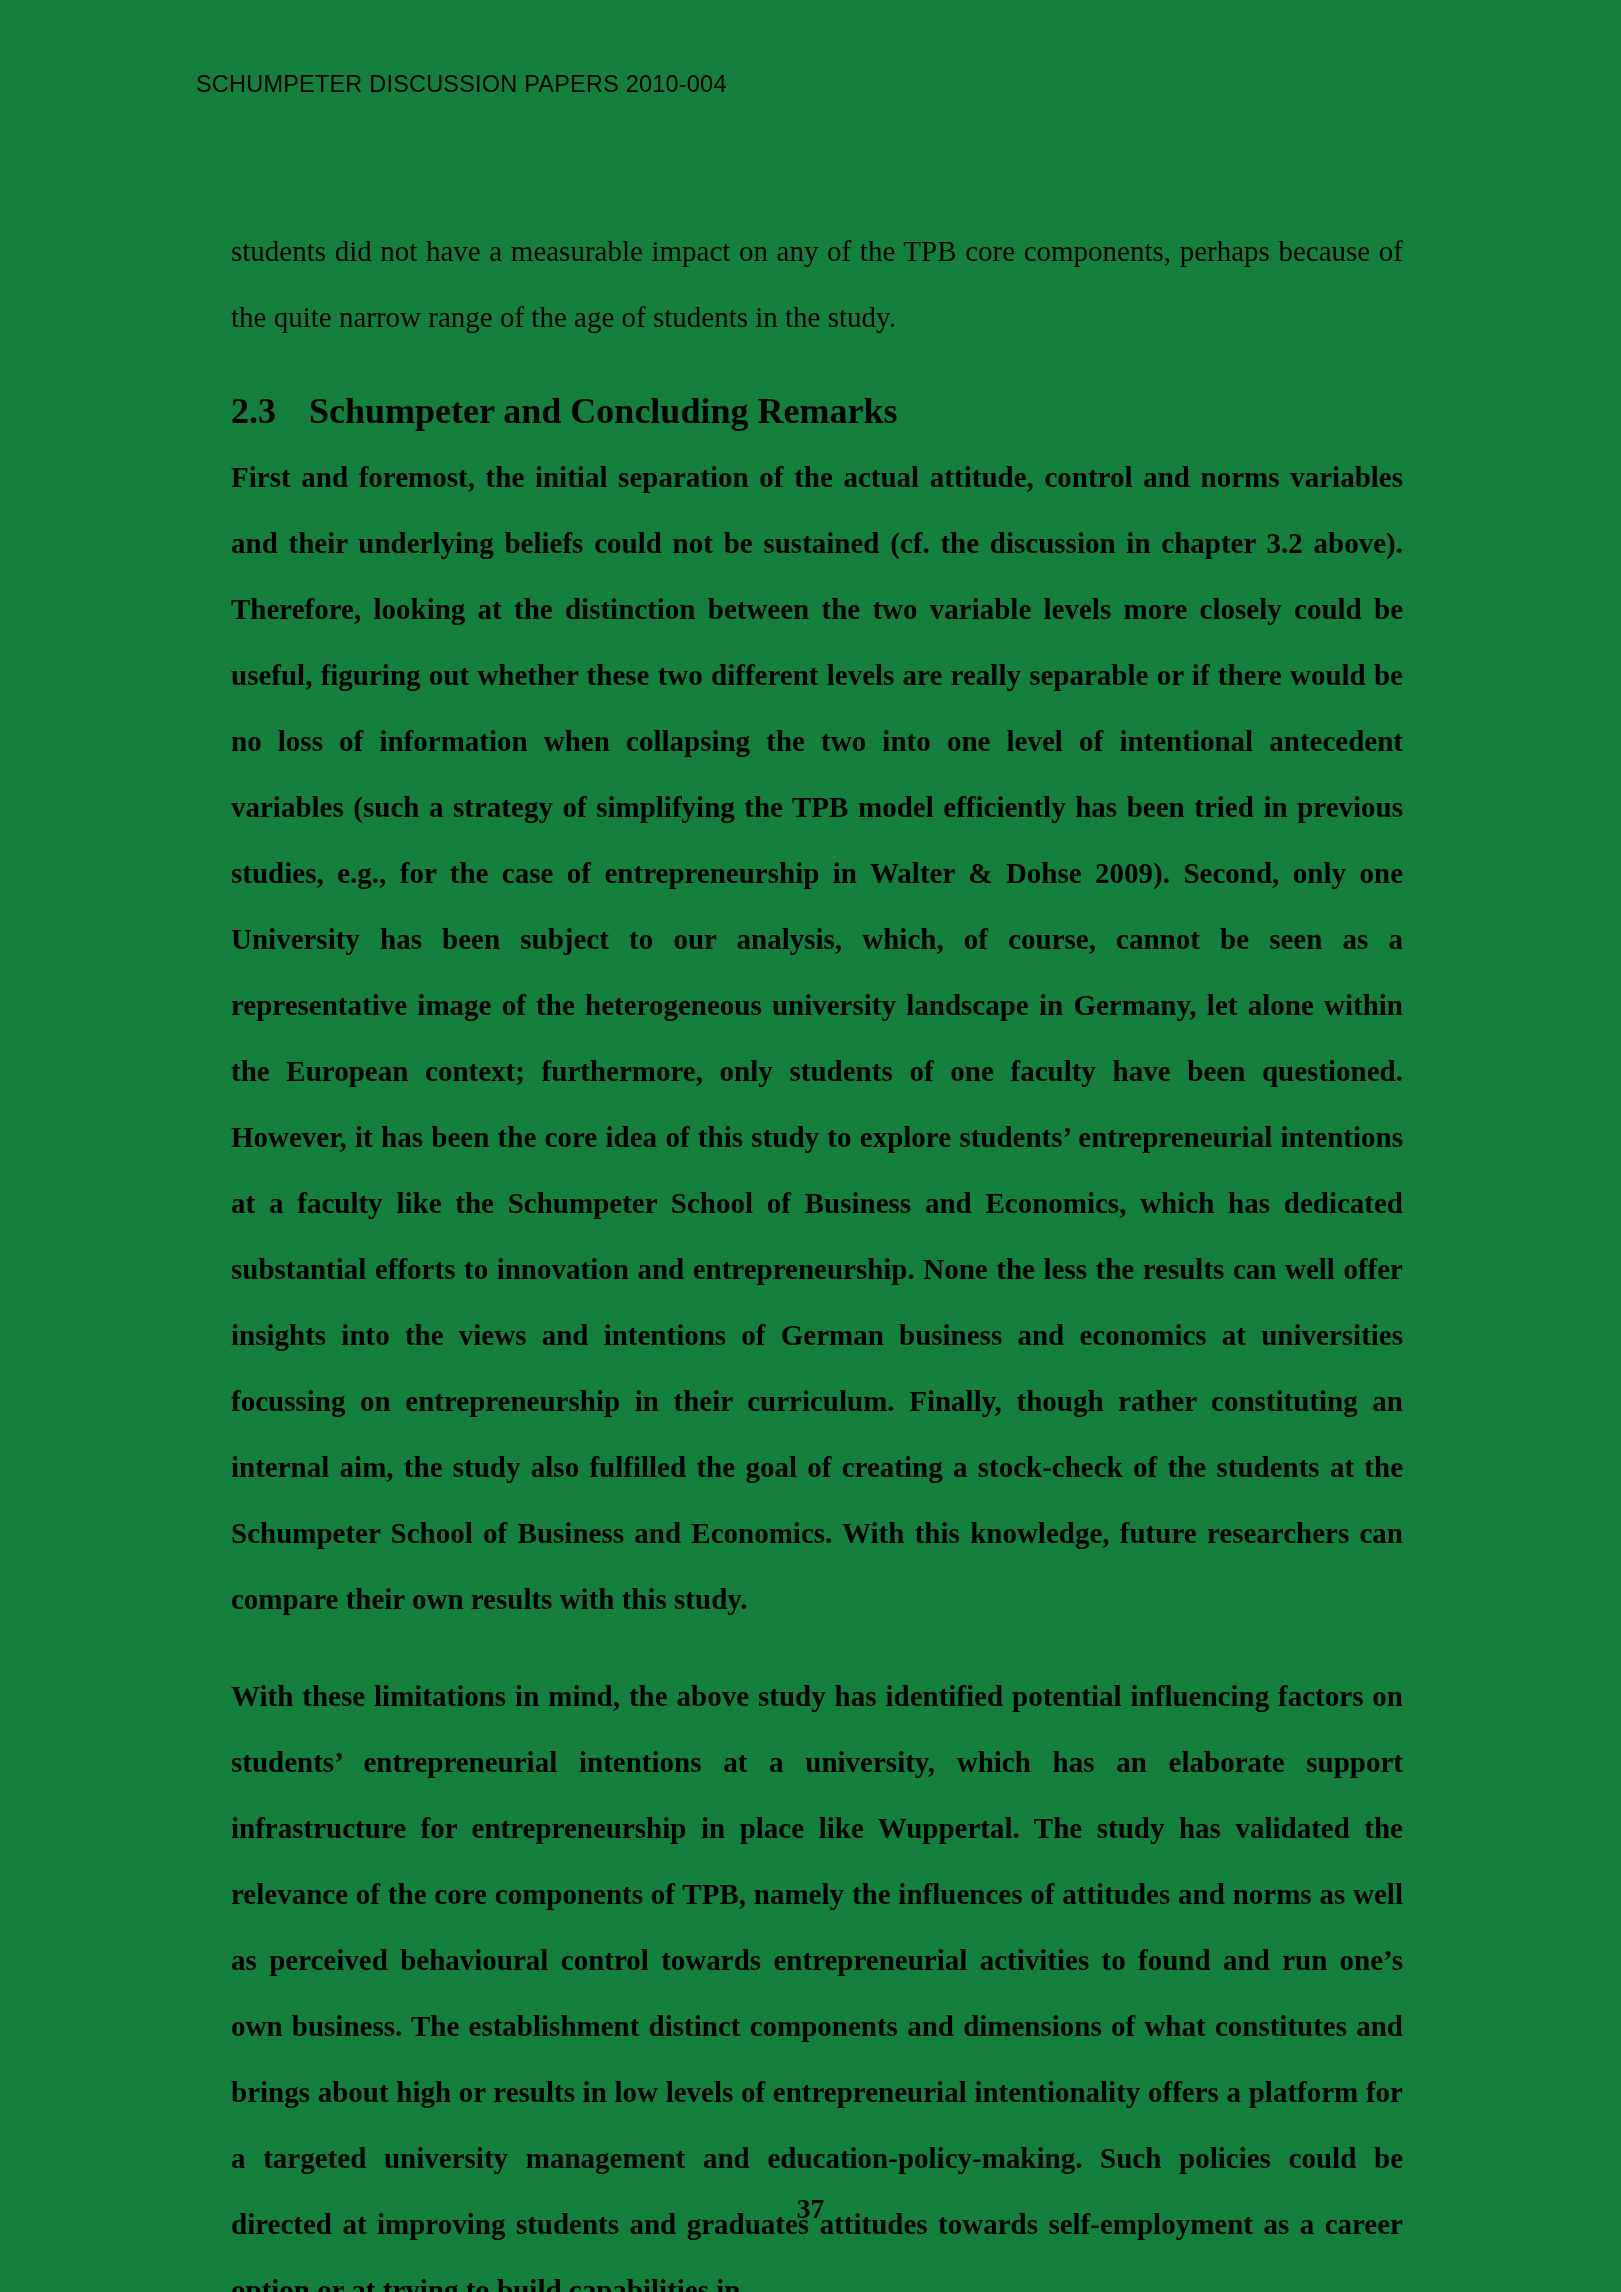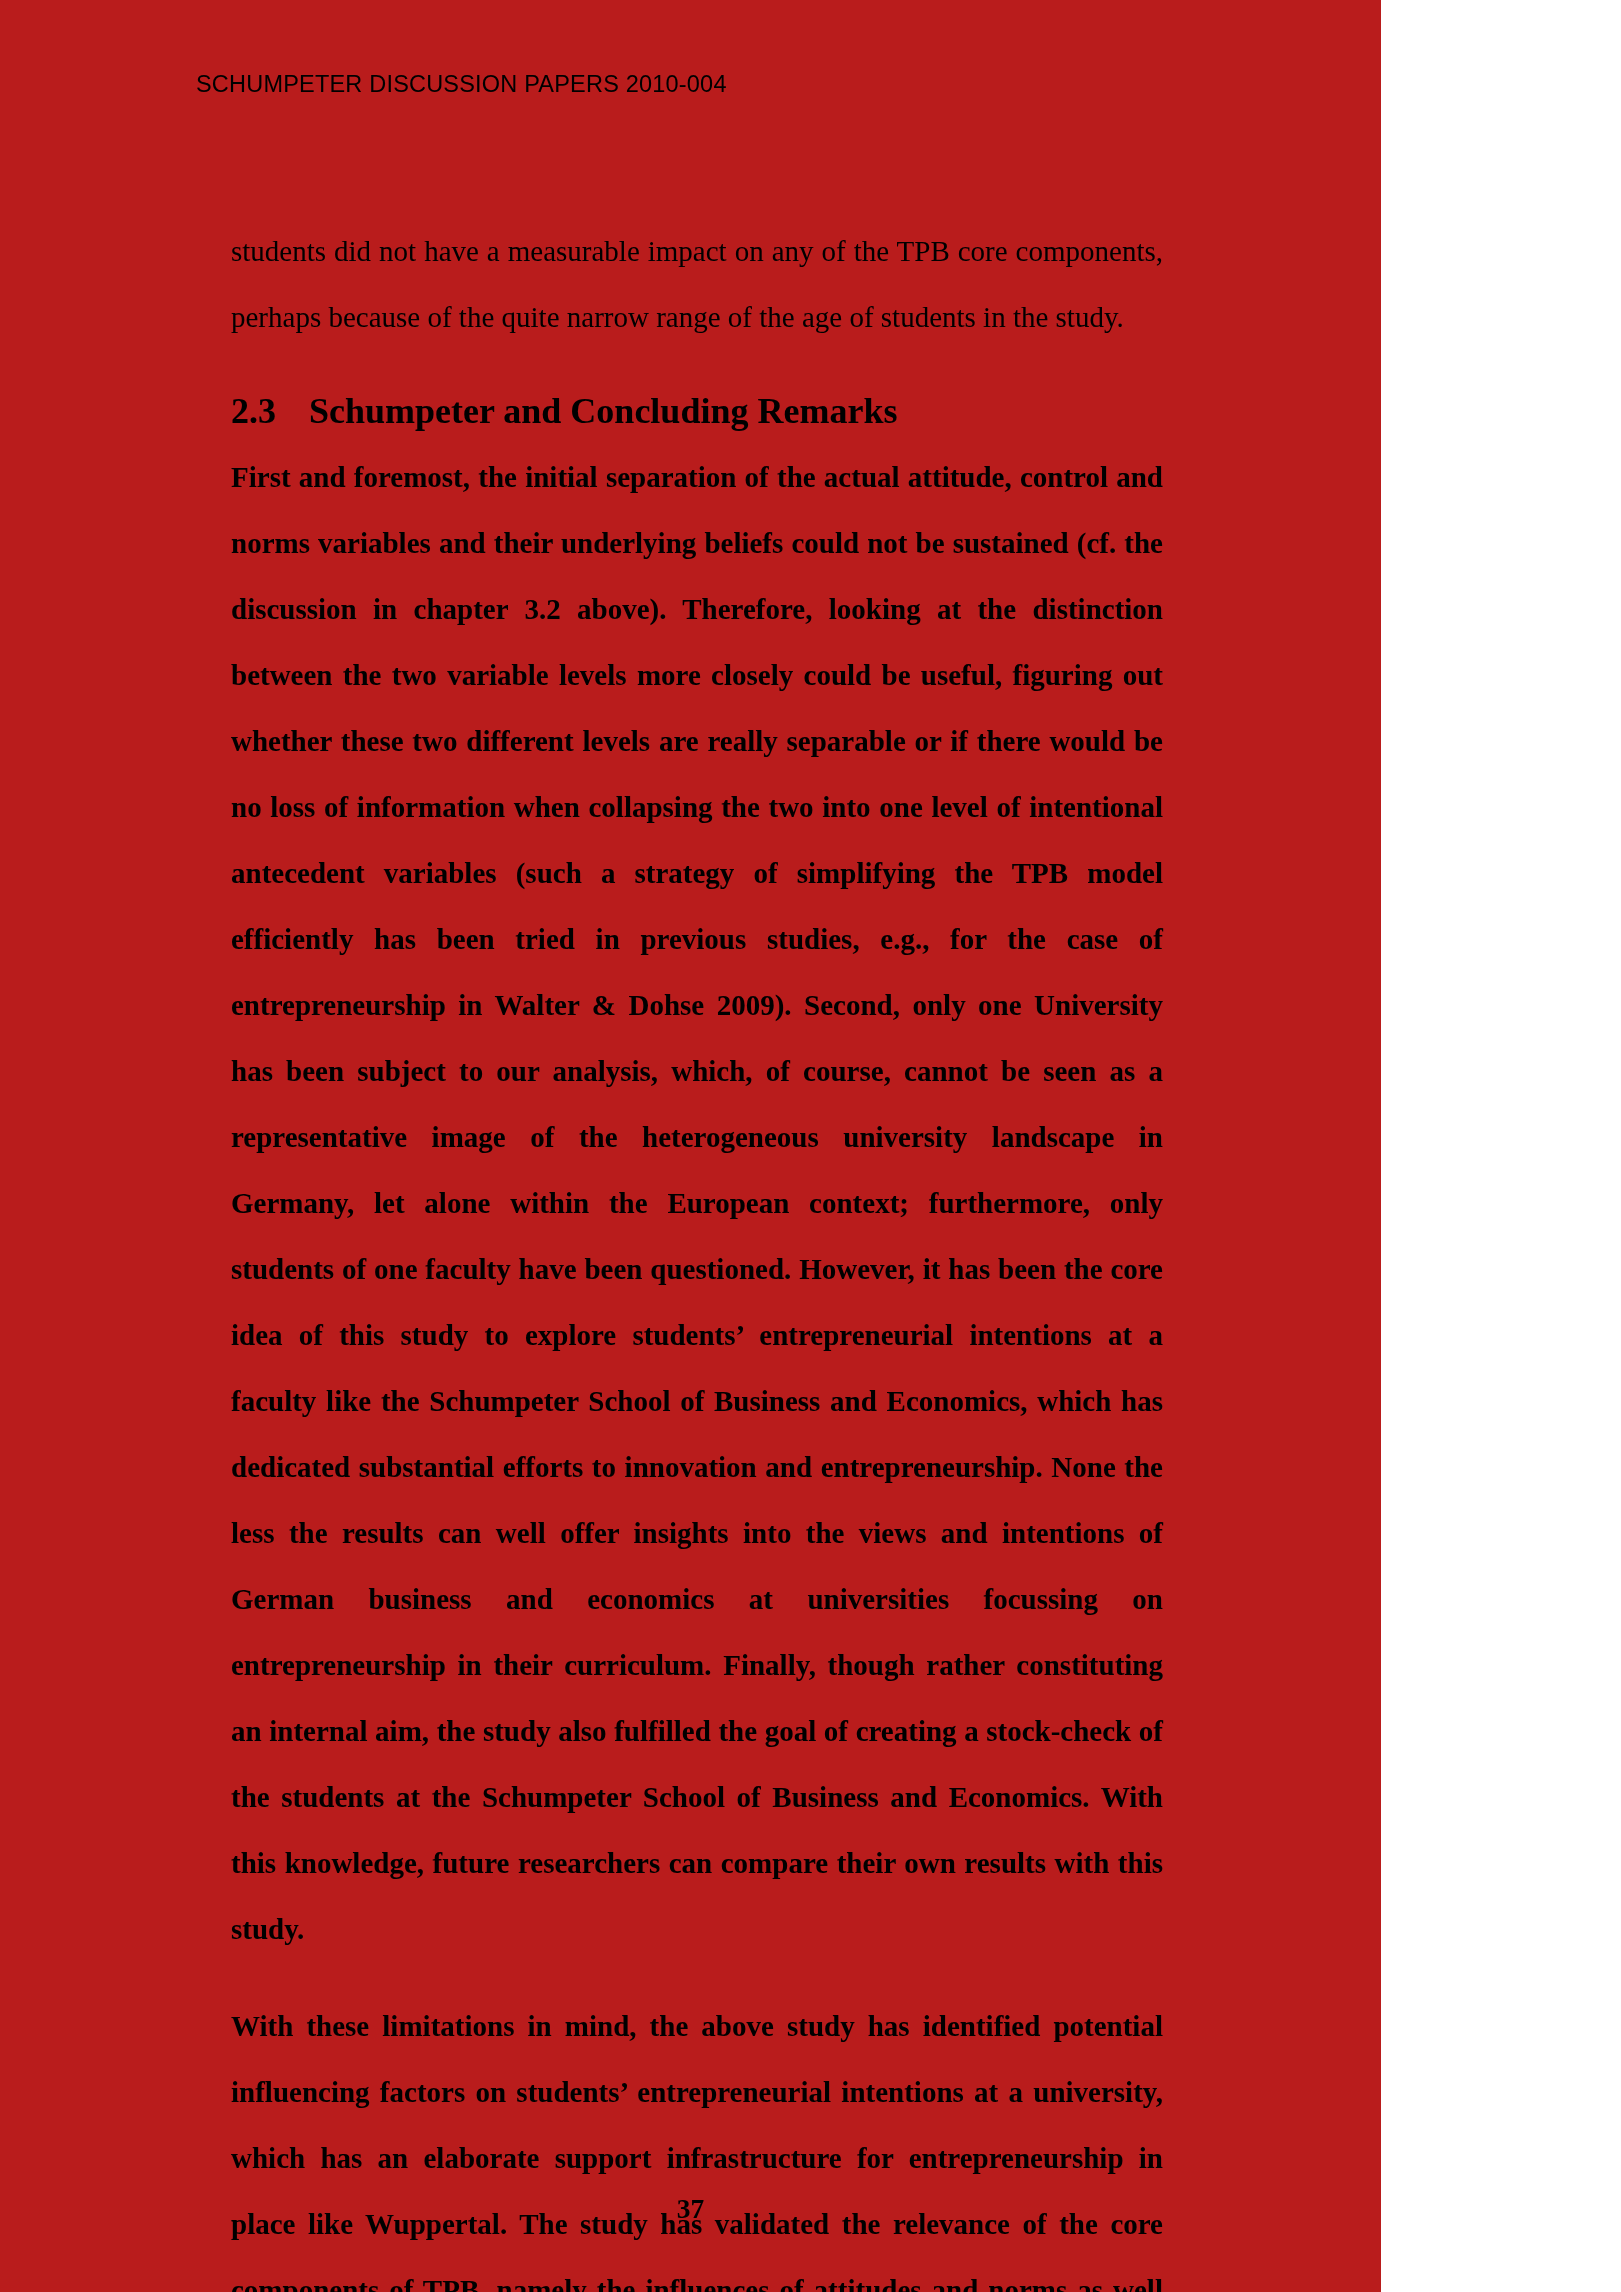--- a/index.html
+++ b/index.html
@@ -2,23 +2,23 @@
 <html><head>
 <meta charset="utf-8">
 <style>
   html, body {
     margin: 0;
     padding: 0;
     background: #ffffff;
   }
   .page {
     position: relative;
-    width: 1381px;
+    width: 1621px;
     height: 2293px;
-    background: #b91c1c;
+    background: #15803d;
     color: #000000;
     overflow: hidden;
   }
   .running-header {
     position: absolute;
     left: 196px;
     top: 71px;
     font-family: "Liberation Sans", sans-serif;
     font-size: 23.5px;
     letter-spacing: 0.2px;

